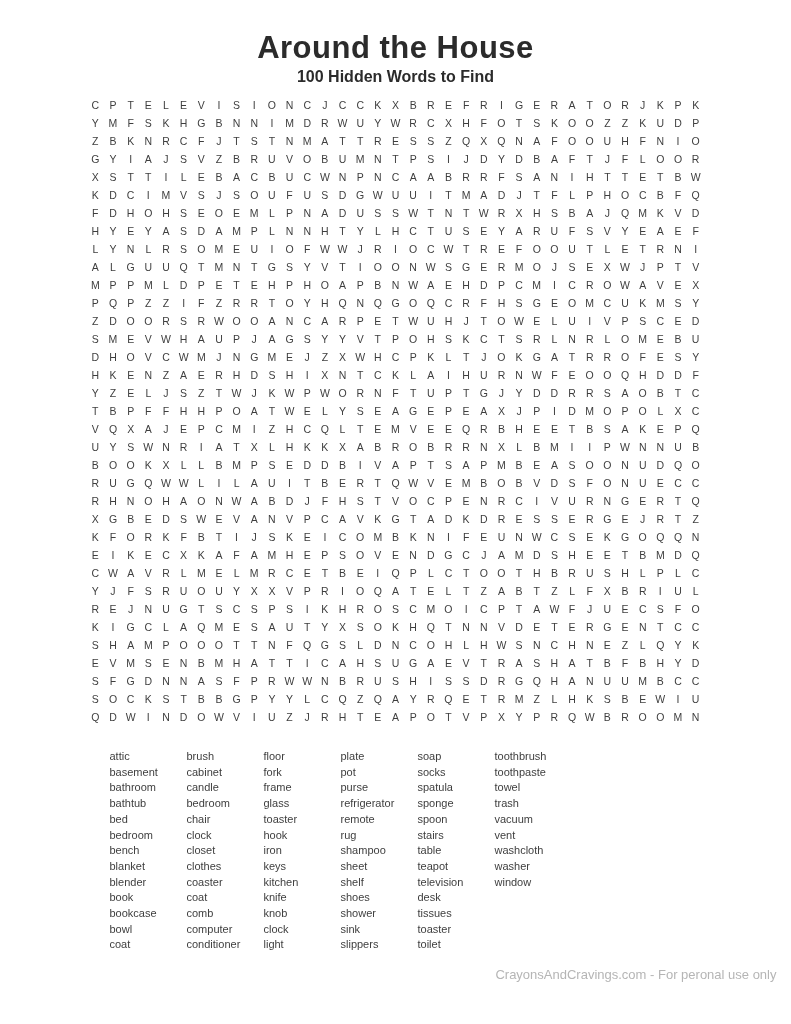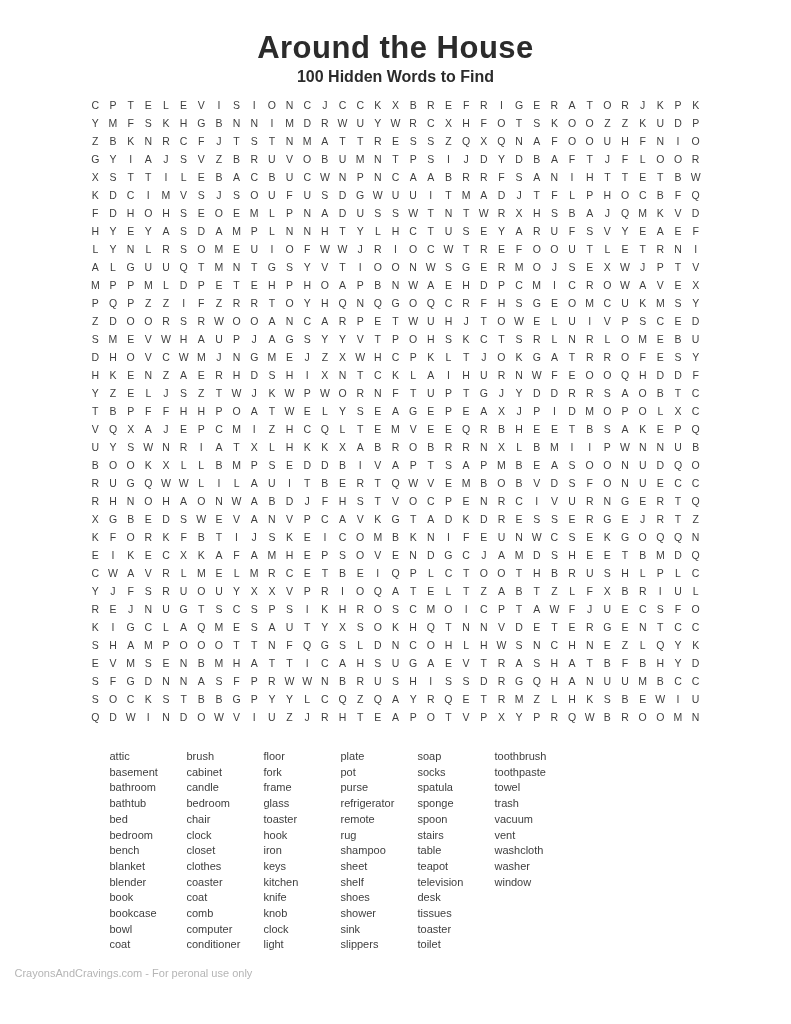--- a/index.html
+++ b/index.html
@@ -52,22 +52,22 @@
     margin:23px 0 0 95px;
   }
   .word-col{width:77px;}
   .word{
     font-size:11px;
     line-height:15.7px;
     color:var(--text);
   }
   .footer{
     margin-top:14px;
-    text-align:left;
-    font-size:11px;
+    text-align:right;
+    font-size:13px;
     color:var(--footer);
   }
 </style>
 </head>
 <body>
 
 <div class="page">
   <h1 class="title">Around the House</h1>
   <h2 class="subtitle">100 Hidden Words to Find</h2>
 

